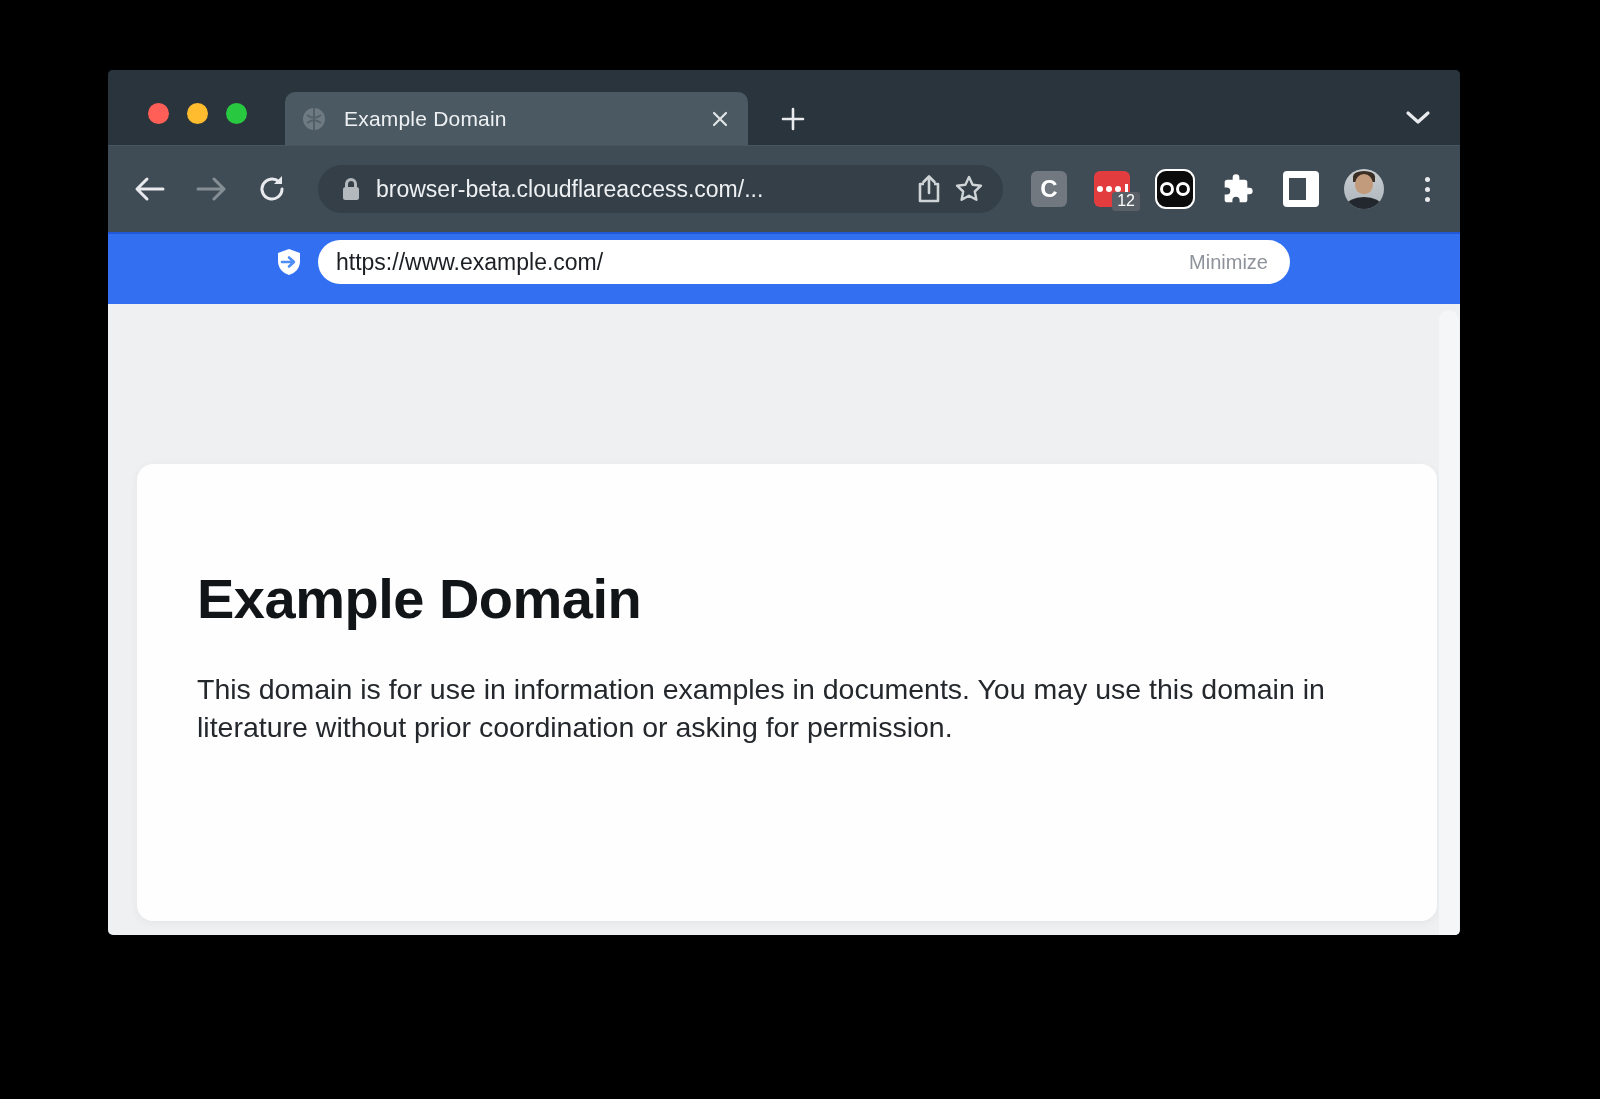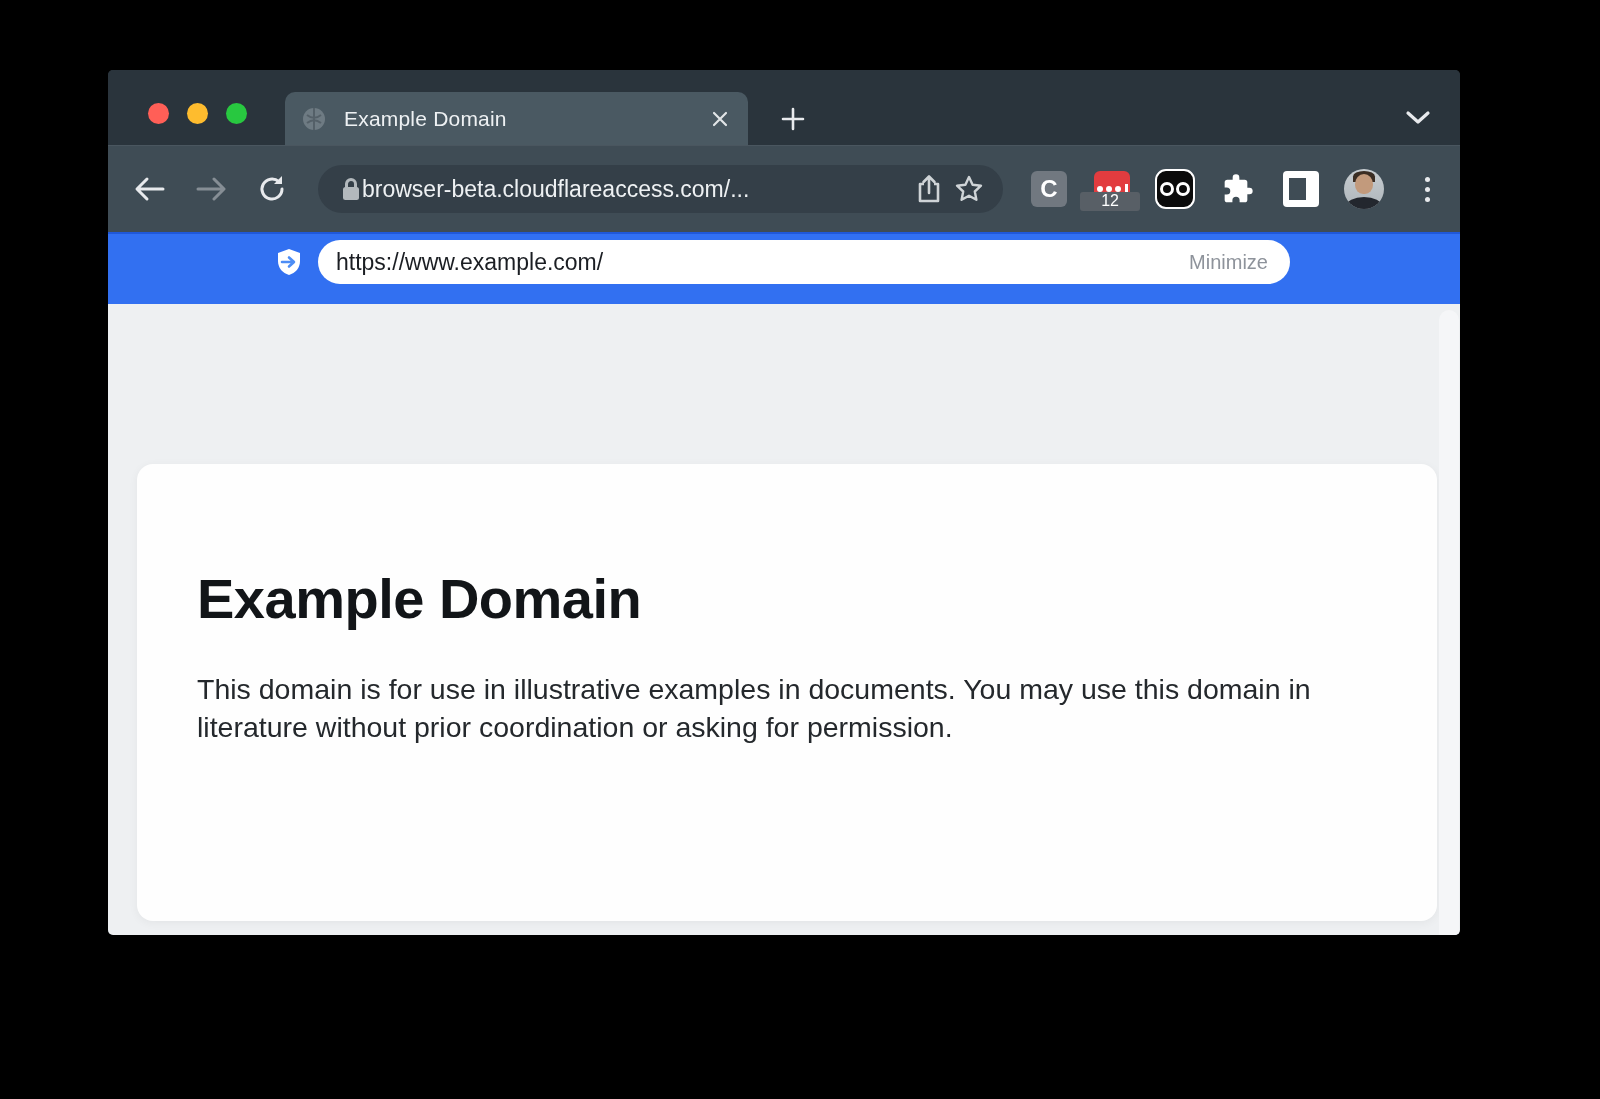--- a/index.html
+++ b/index.html
@@ -40,38 +40,38 @@
              border-top:1px solid rgba(255,255,255,.06);
              display:flex; align-items:center; padding:0 22px 0 20px; }
   .nav-btn { width:44px; height:44px; border:none; background:transparent; cursor:pointer;
              display:flex; align-items:center; justify-content:center; flex:none; }
   .nav-btn + .nav-btn { margin-left:17px; }
   .nav-btn.disabled svg { opacity:.42; }
 
   .omnibox { flex:none; width:685px; height:48px; margin-left:24px;
              background:#343f48; border-radius:24px; display:flex; align-items:center;
              padding:0 14px 0 22px; cursor:text; }
-  .omni-url { flex:1; font-size:23px; font-weight:500; color:#eef1f3;
+  .omni-url { flex:1; margin-left:14px; font-size:23px; font-weight:500; color:#eef1f3;
               white-space:nowrap; overflow:hidden; }
   .omni-btn { width:40px; height:40px; border:none; background:transparent; cursor:pointer;
               display:flex; align-items:center; justify-content:center; flex:none; }
 
   .ext-area { display:flex; align-items:center; margin-left:26px; gap:23px; flex:1;
               justify-content:space-between; }
   .ext-btn { position:relative; border:none; background:transparent; cursor:pointer;
              display:flex; align-items:center; justify-content:center;
              width:40px; height:44px; flex:none; }
   .ext-sq { width:36px; height:36px; border-radius:6px; display:flex;
             align-items:center; justify-content:center; }
   .ext-c { background:#717880; color:#fff; font-size:24px; font-weight:700; }
   .ext-red { background:#e23c3f; gap:3px; }
   .ext-red .dot { width:6px; height:6px; border-radius:50%; background:#fff; }
   .ext-red .bar { width:3px; height:10px; background:#fff; margin-left:1px; }
   .ext-badge { position:absolute; right:-8px; bottom:0px; background:#585f66; color:#fff;
-               font-size:16px; padding:1px 21px 2px; border-radius:3px; line-height:1; }
+               font-size:16px; padding:1px 5px 2px; border-radius:3px; line-height:1; }
   .ext-black { width:40px; height:40px; background:#0b0b0b; border:2px solid #fff;
                border-radius:11px; display:flex; align-items:center; justify-content:center; gap:2px; }
   .ring { width:14px; height:14px; border:3px solid #fff; border-radius:50%; }
   .panel-icon { width:36px; height:36px; background:#fff; border-radius:4px;
                 display:flex; align-items:center; justify-content:flex-start; }
   .panel-icon .inner { width:17px; height:22px; background:#3f4c55; margin-left:6px; }
   .avatar { width:40px; height:40px; border-radius:50%; overflow:hidden; position:relative;
             background:linear-gradient(#c7cdd1,#aeb5ba); flex:none; }
   .avatar .head { position:absolute; left:11px; top:5px; width:18px; height:20px;
                   border-radius:50% 50% 45% 45%; background:#c29a7c; }
@@ -244,18 +244,18 @@
     </button>
     <div class="iso-pill">
       <input class="iso-input" spellcheck="false" value="https://www.example.com/" style="">
       <button class="minimize-btn">Minimize</button>
     </div>
   </div>
 
   <div class="content">
     <div class="card">
       <h1>Example Domain</h1>
-      <p>This domain is for use in illustrative examples in documents. You may use this domain in literature without prior coordination or asking for permission.</p>
+      <p>This domain is for use in information examples in documents. You may use this domain in literature without prior coordination or asking for permission.</p>
     </div>
     <div class="scrollbar"></div>
   </div>
 
 </div>
 
 </body></html>

